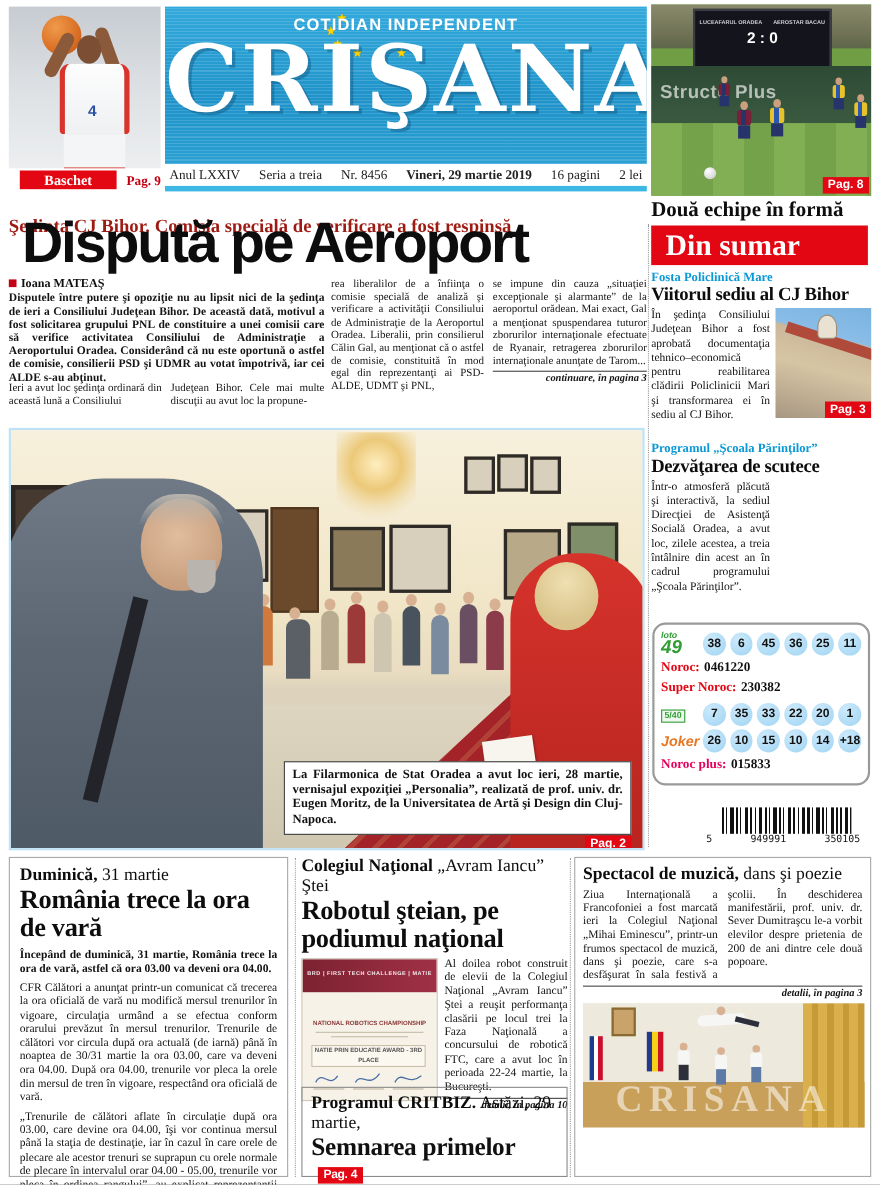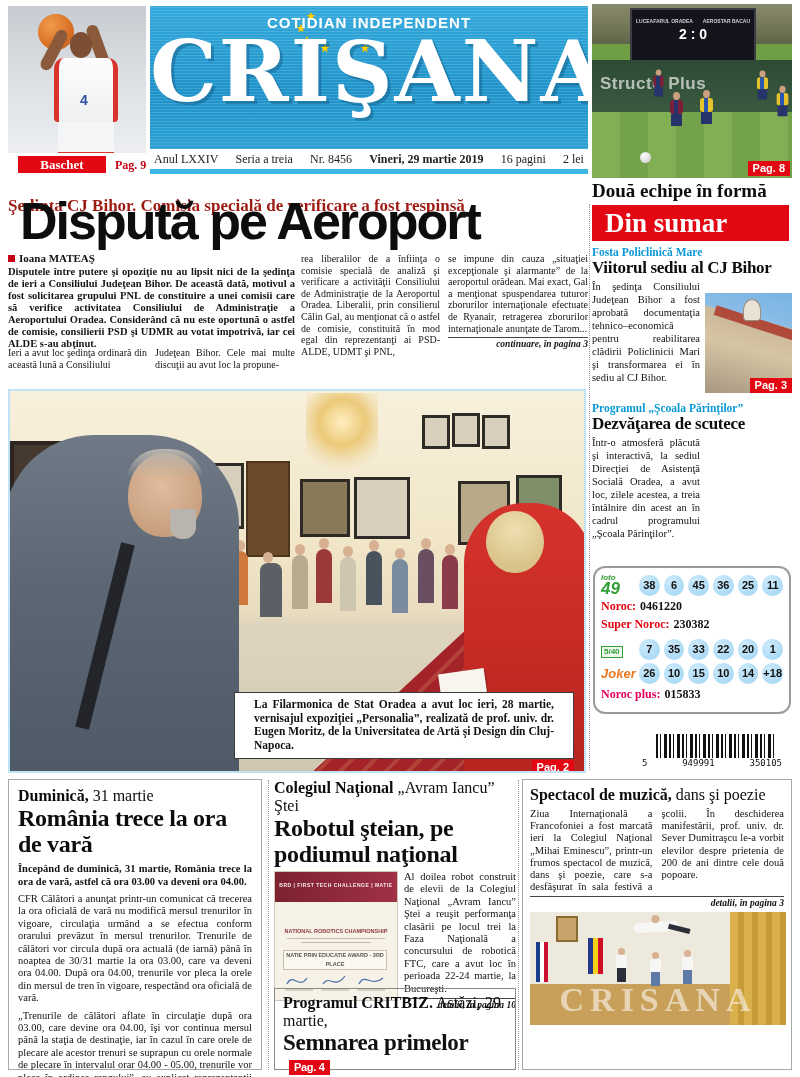--- a/index.html
+++ b/index.html
@@ -113,39 +113,39 @@
     background:#b9b4ad;}
   .mp-strap{position:absolute;left:88px;top:150px;width:14px;height:190px;background:#23242a;
     transform:rotate(14deg);}
   .mp-woman{position:absolute;right:-8px;bottom:0;width:128px;height:268px;border-radius:60px 60px 0 0;
     background:linear-gradient(180deg,#d5332c,#b8241f);}
   .mp-woman-head{position:absolute;right:40px;top:120px;width:58px;height:62px;border-radius:50%;
     background:radial-gradient(circle at 50% 30%,#efe0b2,#d9c38a 70%);}
   .mp-paper{position:absolute;right:96px;bottom:40px;width:46px;height:60px;background:#f7f5ee;
     transform:rotate(-8deg);box-shadow:1px 1px 2px rgba(0,0,0,.3);}
   #mp-caption{position:absolute;right:10px;bottom:12px;width:300px;background:#fff;border:1px solid #3a3a3a;
-    padding:5px 19px 6px;font:bold 11.5px/13.5px "Liberation Serif",serif;text-align:justify;}
+    padding:5px 7px 6px;font:bold 11.5px/13.5px "Liberation Serif",serif;text-align:justify;}
   #mp-caption .pag-label{position:absolute;right:-1px;bottom:-17px;}
 
   
   .vdots{border-left:1px dotted #9a9a9a;}
   #sep-main{left:589px;top:204px;height:566px;width:0;}
   #din-sumar{left:592px;top:205px;width:197px;height:36px;background:#e30613;color:#fff;
     font:bold 27px/36px "Liberation Serif",serif;padding-left:13px;box-sizing:border-box;}
   .sb-kicker{font:bold 11.5px "Liberation Serif",serif;color:#0b99d6;}
   .sb-head{font:bold 17px/19px "Liberation Serif",serif;color:#0d0d0d;letter-spacing:-.3px;}
   .sb-body{font:10.5px/13px "Liberation Serif",serif;text-align:justify;}
   .sb-item{position:absolute;left:592px;width:200px;}
   #sb1{top:246px;}
   #sb2{top:402px;}
   .sb-row{display:flex;margin-top:3px;}
   .sb-text{width:108px;}
   .sb-photo{position:relative;width:87px;height:100px;margin-left:5px;overflow:hidden;}
   .sb-photo .pag-label{position:absolute;right:0;bottom:0;}
-  #sb1-photo{background:linear-gradient(195deg,#7ab3e0 0%,#8abde8 28%,#cbb79a 30%,#d6c5a3 55%,#a79782 100%);margin-top:13px;}
+  #sb1-photo{background:linear-gradient(195deg,#7ab3e0 0%,#8abde8 28%,#cbb79a 30%,#d6c5a3 55%,#a79782 100%);}
   #sb1-photo .roof{position:absolute;left:8px;top:26px;width:90px;height:10px;background:#b04a3a;transform:rotate(18deg);}
   #sb1-photo .dome{position:absolute;left:38px;top:6px;width:16px;height:20px;border-radius:50% 50% 20% 20%;background:#e9e2d2;border:1px solid #9a8d7a;}
   #sb2-photo{background:linear-gradient(180deg,#e9e4d8 0 14px,#c14e63 14px),#c14e63;}
   #sb2-photo .grid{position:absolute;left:30px;top:26px;width:26px;height:56px;
     border:2px solid #4a6fd4;background:
     linear-gradient(0deg,transparent 0 18px,#4a6fd4 18px 20px,transparent 20px 36px,#4a6fd4 36px 38px,transparent 38px);}
   .kid{position:absolute;width:10px;height:14px;border-radius:4px;}
   .kid::before{content:"";position:absolute;top:-6px;left:2px;width:6px;height:6px;border-radius:50%;background:#d8b193;}
 
   #lottery{left:593px;top:566px;width:198px;height:148px;border:2px solid #9a9a9a;border-radius:12px;

